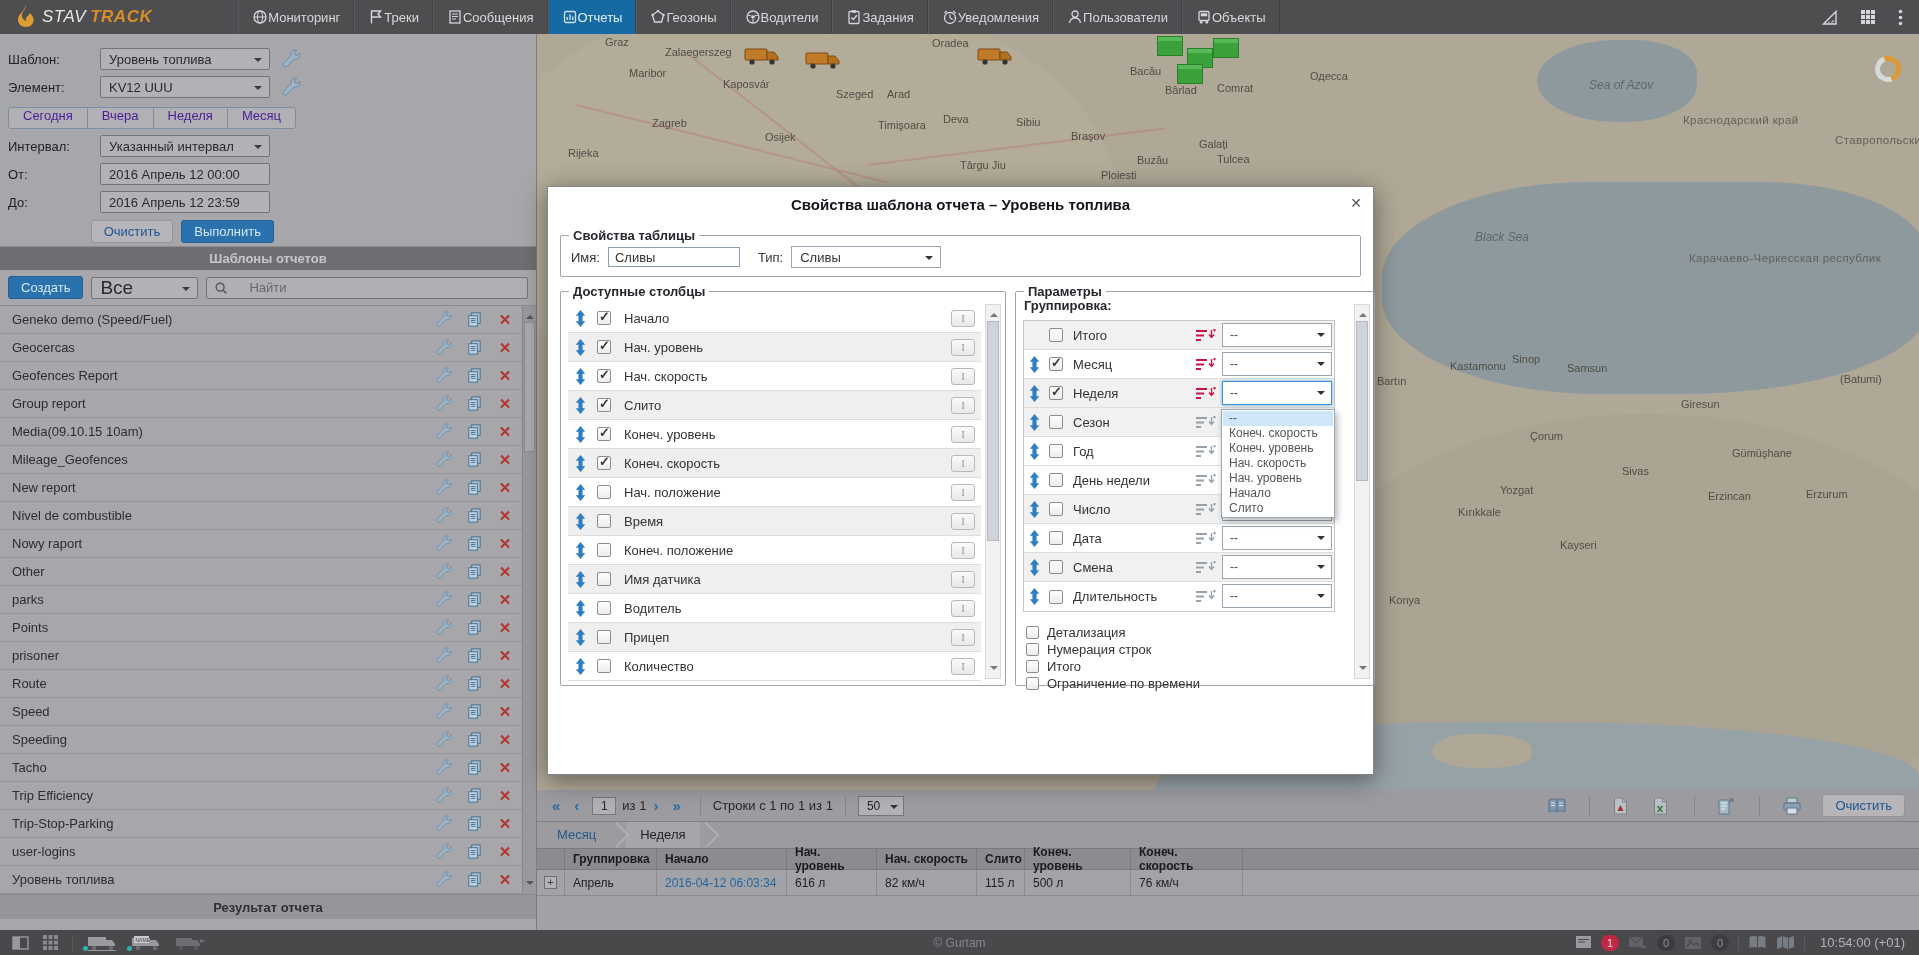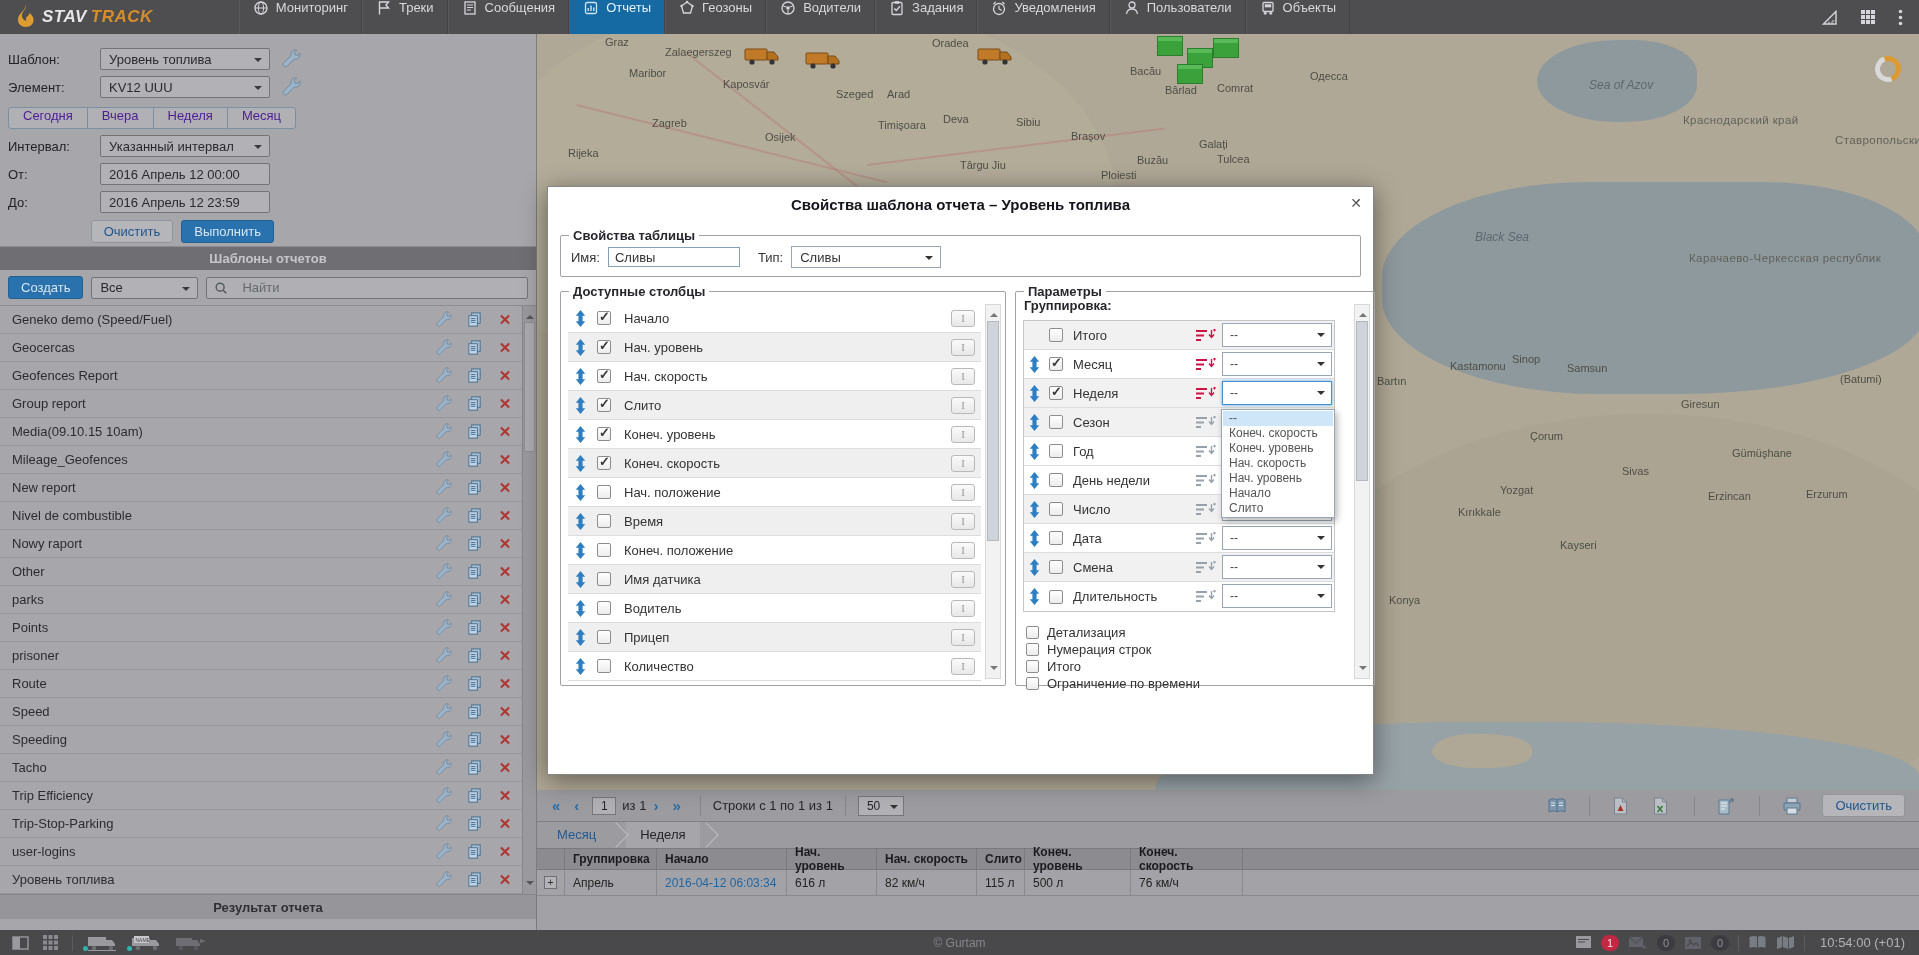--- a/index.html
+++ b/index.html
@@ -2,24 +2,24 @@
 <html><head>
 <meta charset="utf-8">
 <style>
   *{box-sizing:border-box;margin:0;padding:0}
   html,body{width:1919px;height:955px;overflow:hidden;font-family:"Liberation Sans",sans-serif;background:#a7a7ab;position:relative}
   svg{display:block}
 
   
   .nav{position:absolute;left:0;top:0;width:1919px;height:34px;background:#4e4e51;display:flex;align-items:stretch;z-index:30}
   .logo{display:flex;align-items:center;gap:4px;padding:0 16px 0 14px}
-  .logo-stav{color:#e6e6e8;font-weight:bold;font-style:italic;font-size:17px;letter-spacing:.5px}
+  .logo-stav{color:#e6e6e8;font-weight:normal;font-style:italic;font-size:17px;letter-spacing:.5px}
   .logo-track{color:#d78d2a;font-weight:bold;font-style:italic;font-size:17px;letter-spacing:.5px}
   .nav-items{display:flex;margin-left:70px}
-  .nav-item{display:flex;gap:7px;padding:0 13px;border-right:1px solid #424245;border-left:1px solid #5a5a5e;color:#d9d9dc;font-size:13px;cursor:pointer;white-space:nowrap}
+  .nav-item{display:flex;align-items:center;padding:0 13px;border-right:1px solid #424245;border-left:1px solid #5a5a5e;color:#d9d9dc;font-size:13px;cursor:pointer;white-space:nowrap}
   .nav-item.active{background:#156aa4;color:#e8f2fa}
   .nicon{width:16px;height:16px}
   .nav-right{margin-left:auto;display:flex;align-items:center;gap:22px;padding-right:16px}
 
   
   .sidebar{position:absolute;left:0;top:34px;width:537px;height:896px;background:#a7a7ab;border-right:1px solid #7d7d81;z-index:20}
   .sform{position:relative;height:213px;border-bottom:1px solid #8c8c90}
   .frow{position:absolute;left:8px;display:flex;align-items:center}
   .flabel{width:92px;font-size:13px;color:#222226}
   .fselect,.finput{width:170px;height:22px;background:#b2b2b6;border:1px solid #747478;border-radius:2px;font-size:13px;color:#2a2a2e;display:flex;align-items:center;padding:0 8px;position:relative}
@@ -27,23 +27,23 @@
   .wrenchbtn{margin-left:12px;width:20px;height:20px;cursor:pointer}
   .ranges{position:absolute;left:8px;top:73px;display:flex}
   .range-btn{height:22px;padding:0 14px;background:#b0b0b5;border:1px solid #7a90a5;color:#4c1d95;font-size:13px;margin-left:-1px;cursor:pointer}
   .range-btn:first-child{border-radius:3px 0 0 3px;margin-left:0}
   .range-btn:last-child{border-radius:0 3px 3px 0}
   .sbtns{position:absolute;top:186px;left:0;width:274px;display:flex;justify-content:flex-end;gap:8px}
   .btn-light{height:23px;padding:0 12px;background:#b6b6ba;border:1px solid #90969c;border-radius:3px;color:#1d5590;font-size:13px;line-height:21px;cursor:pointer}
   .btn-blue{height:23px;padding:0 12px;background:#2a72ae;border:1px solid #245f92;border-radius:3px;color:#d6e6f2;font-size:13px;line-height:21px;cursor:pointer}
   .theader{height:23px;background:#6f6f73;color:#c6c6ca;font-weight:bold;font-size:13px;text-align:center;line-height:23px}
   .ttoolbar{height:36px;display:flex;align-items:center;padding:0 8px;gap:8px;border-bottom:1px solid #8c8c90}
-  .filter-select{width:107px;height:22px;background:#b2b2b6;border:1px solid #747478;border-radius:2px;font-size:13px;color:#2a2a2e;display:flex;align-items:center;padding:0 8px;position:relative}
+  .filter-select{width:107px;height:22px;background:#b2b2b6;border:1px solid #747478;border-radius:2px;font-size:19px;color:#2a2a2e;display:flex;align-items:center;padding:0 8px;position:relative}
   .filter-select::after{content:"";position:absolute;right:7px;top:9px;border:4px solid transparent;border-top-color:#3a3a3e}
-  .search-box{flex:1;height:22px;background:#b0b0b4;border:1px solid #747478;border-radius:2px;display:flex;align-items:center;gap:14px;padding:0 7px}
+  .search-box{flex:1;height:22px;background:#b0b0b4;border:1px solid #747478;border-radius:2px;display:flex;align-items:center;gap:21px;padding:0 7px}
   .search-ph{color:#64696e;font-size:13px}
   .tlist{position:relative;height:588px;overflow:hidden}
   .trow{height:28px;border-bottom:1px solid #95959b;display:flex;align-items:center;padding:0 22px 0 12px;font-size:13px;color:#2c2c30}
   .trow .sp{flex:1}
   .ticon{width:18px;height:18px;margin-left:12px;cursor:pointer}
   .xicon{color:#b23430;font-weight:bold;font-size:15px;line-height:18px;text-align:center}
   .tscroll{position:absolute;right:0;top:0;width:14px;height:588px;background:#9a9a9e;border-left:1px solid #87878b}
   .tarrow{position:absolute;left:3px;width:0;height:0;border:4px solid transparent}
   .tarrow.up{top:5px;border-bottom-color:#55555a}
   .tarrow.down{bottom:5px;border-top-color:#55555a}

